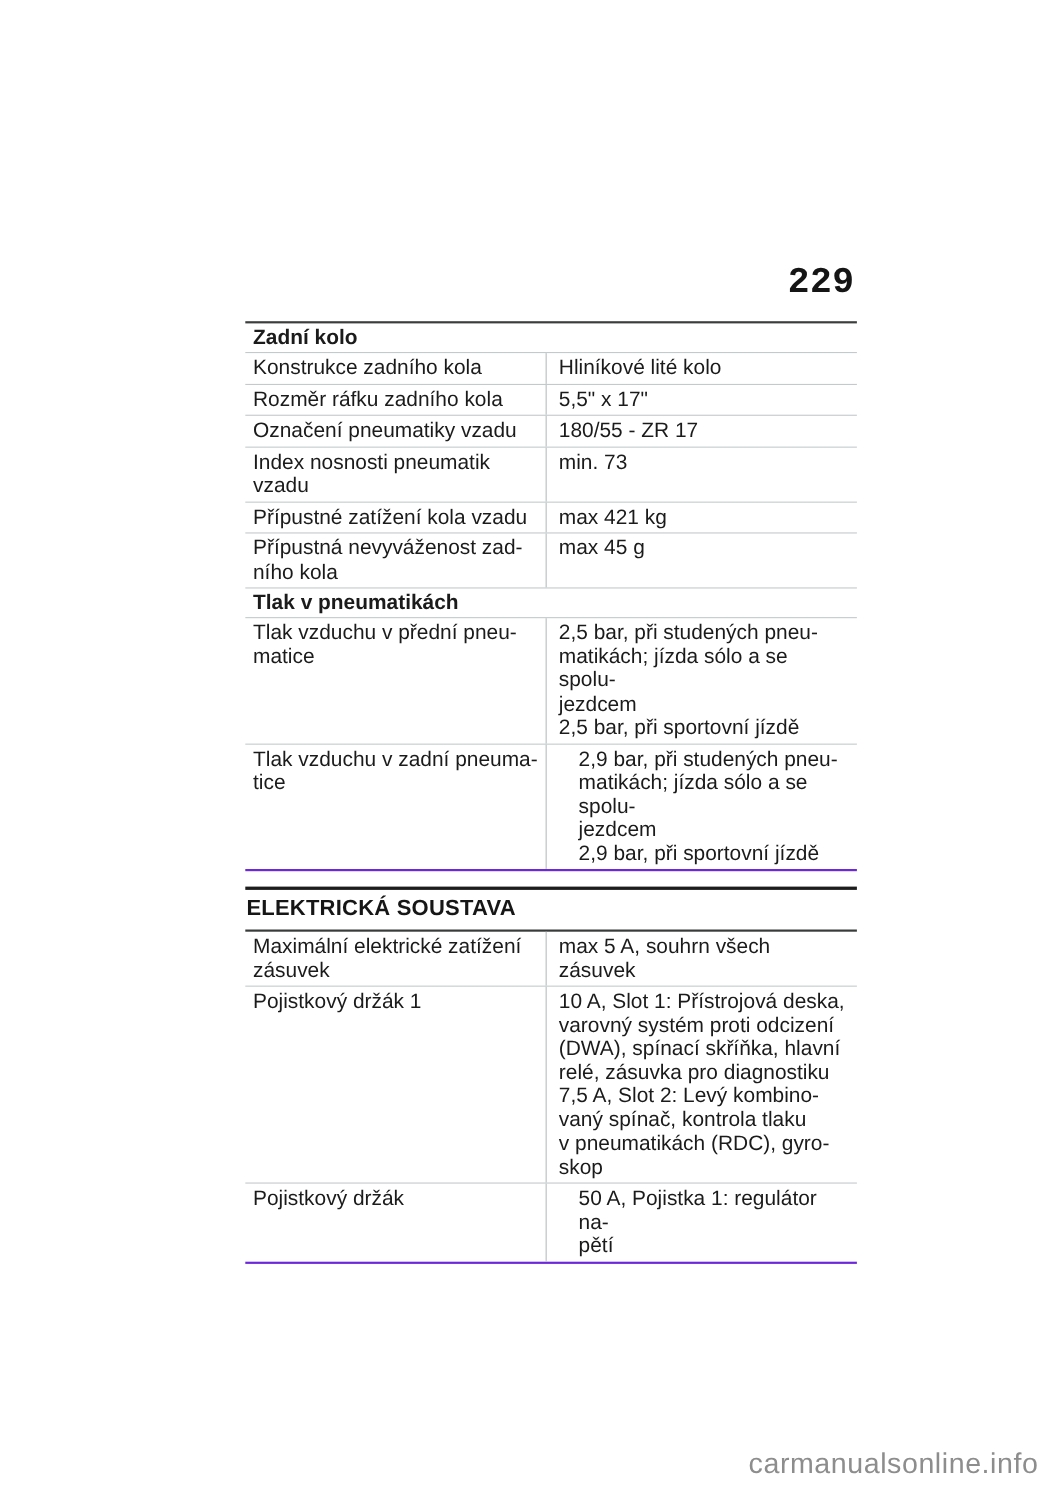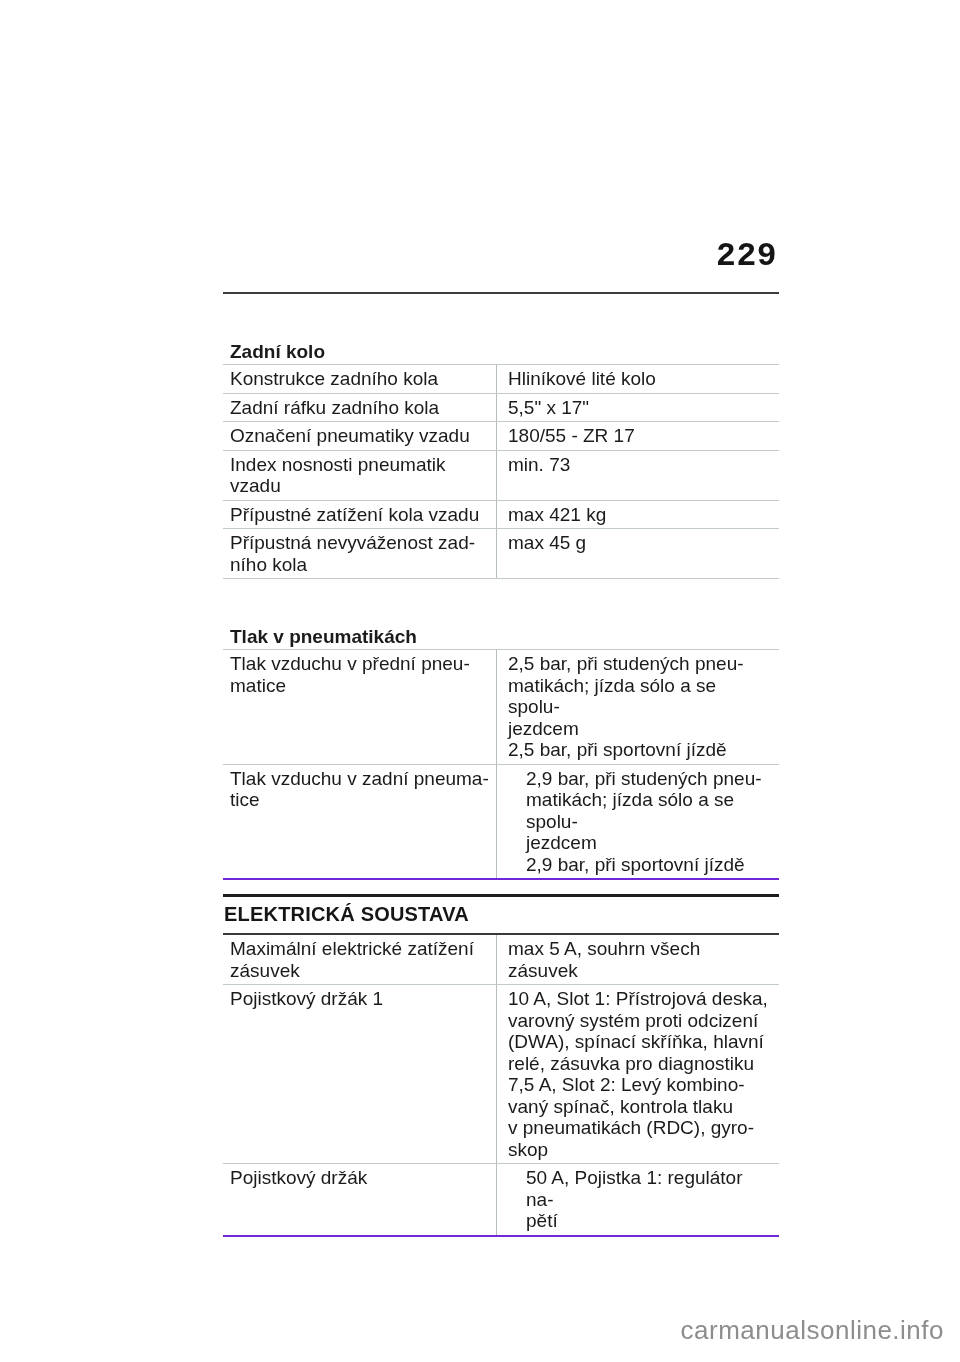--- a/index.html
+++ b/index.html
@@ -21,21 +21,20 @@
 
   .content {
     position:absolute; left:223px; top:292px; width:556px;
   }
 
   .spec-table { border-top:2px solid #3c3e3e; }
 
   .row { display:flex; border-bottom:1px solid #c3cacb; }
   .row.header {
     font-weight:bold;
-    margin-top:44px;
   }
   .hcell {
     font-size:19px; line-height:21px;
     padding:3px 6px 2px 7px;
   }
   .cell {
     font-size:19px; line-height:21.5px;
     padding:3px 6px 3px 7px;
   }
   .cell.label {
@@ -81,21 +80,21 @@
         <div class="row data">
           <div class="cell label">
             <div class="line">Konstrukce zadního kola</div>
           </div>
           <div class="cell value">
             <div class="line">Hliníkové lité kolo</div>
           </div>
         </div>
         <div class="row data">
           <div class="cell label">
-            <div class="line">Zadní ráfku zadního kola</div>
+            <div class="line">Rozměr ráfku zadního kola</div>
           </div>
           <div class="cell value">
             <div class="line">5,5" x 17"</div>
           </div>
         </div>
         <div class="row data">
           <div class="cell label">
             <div class="line">Označení pneumatiky vzadu</div>
           </div>
           <div class="cell value">

